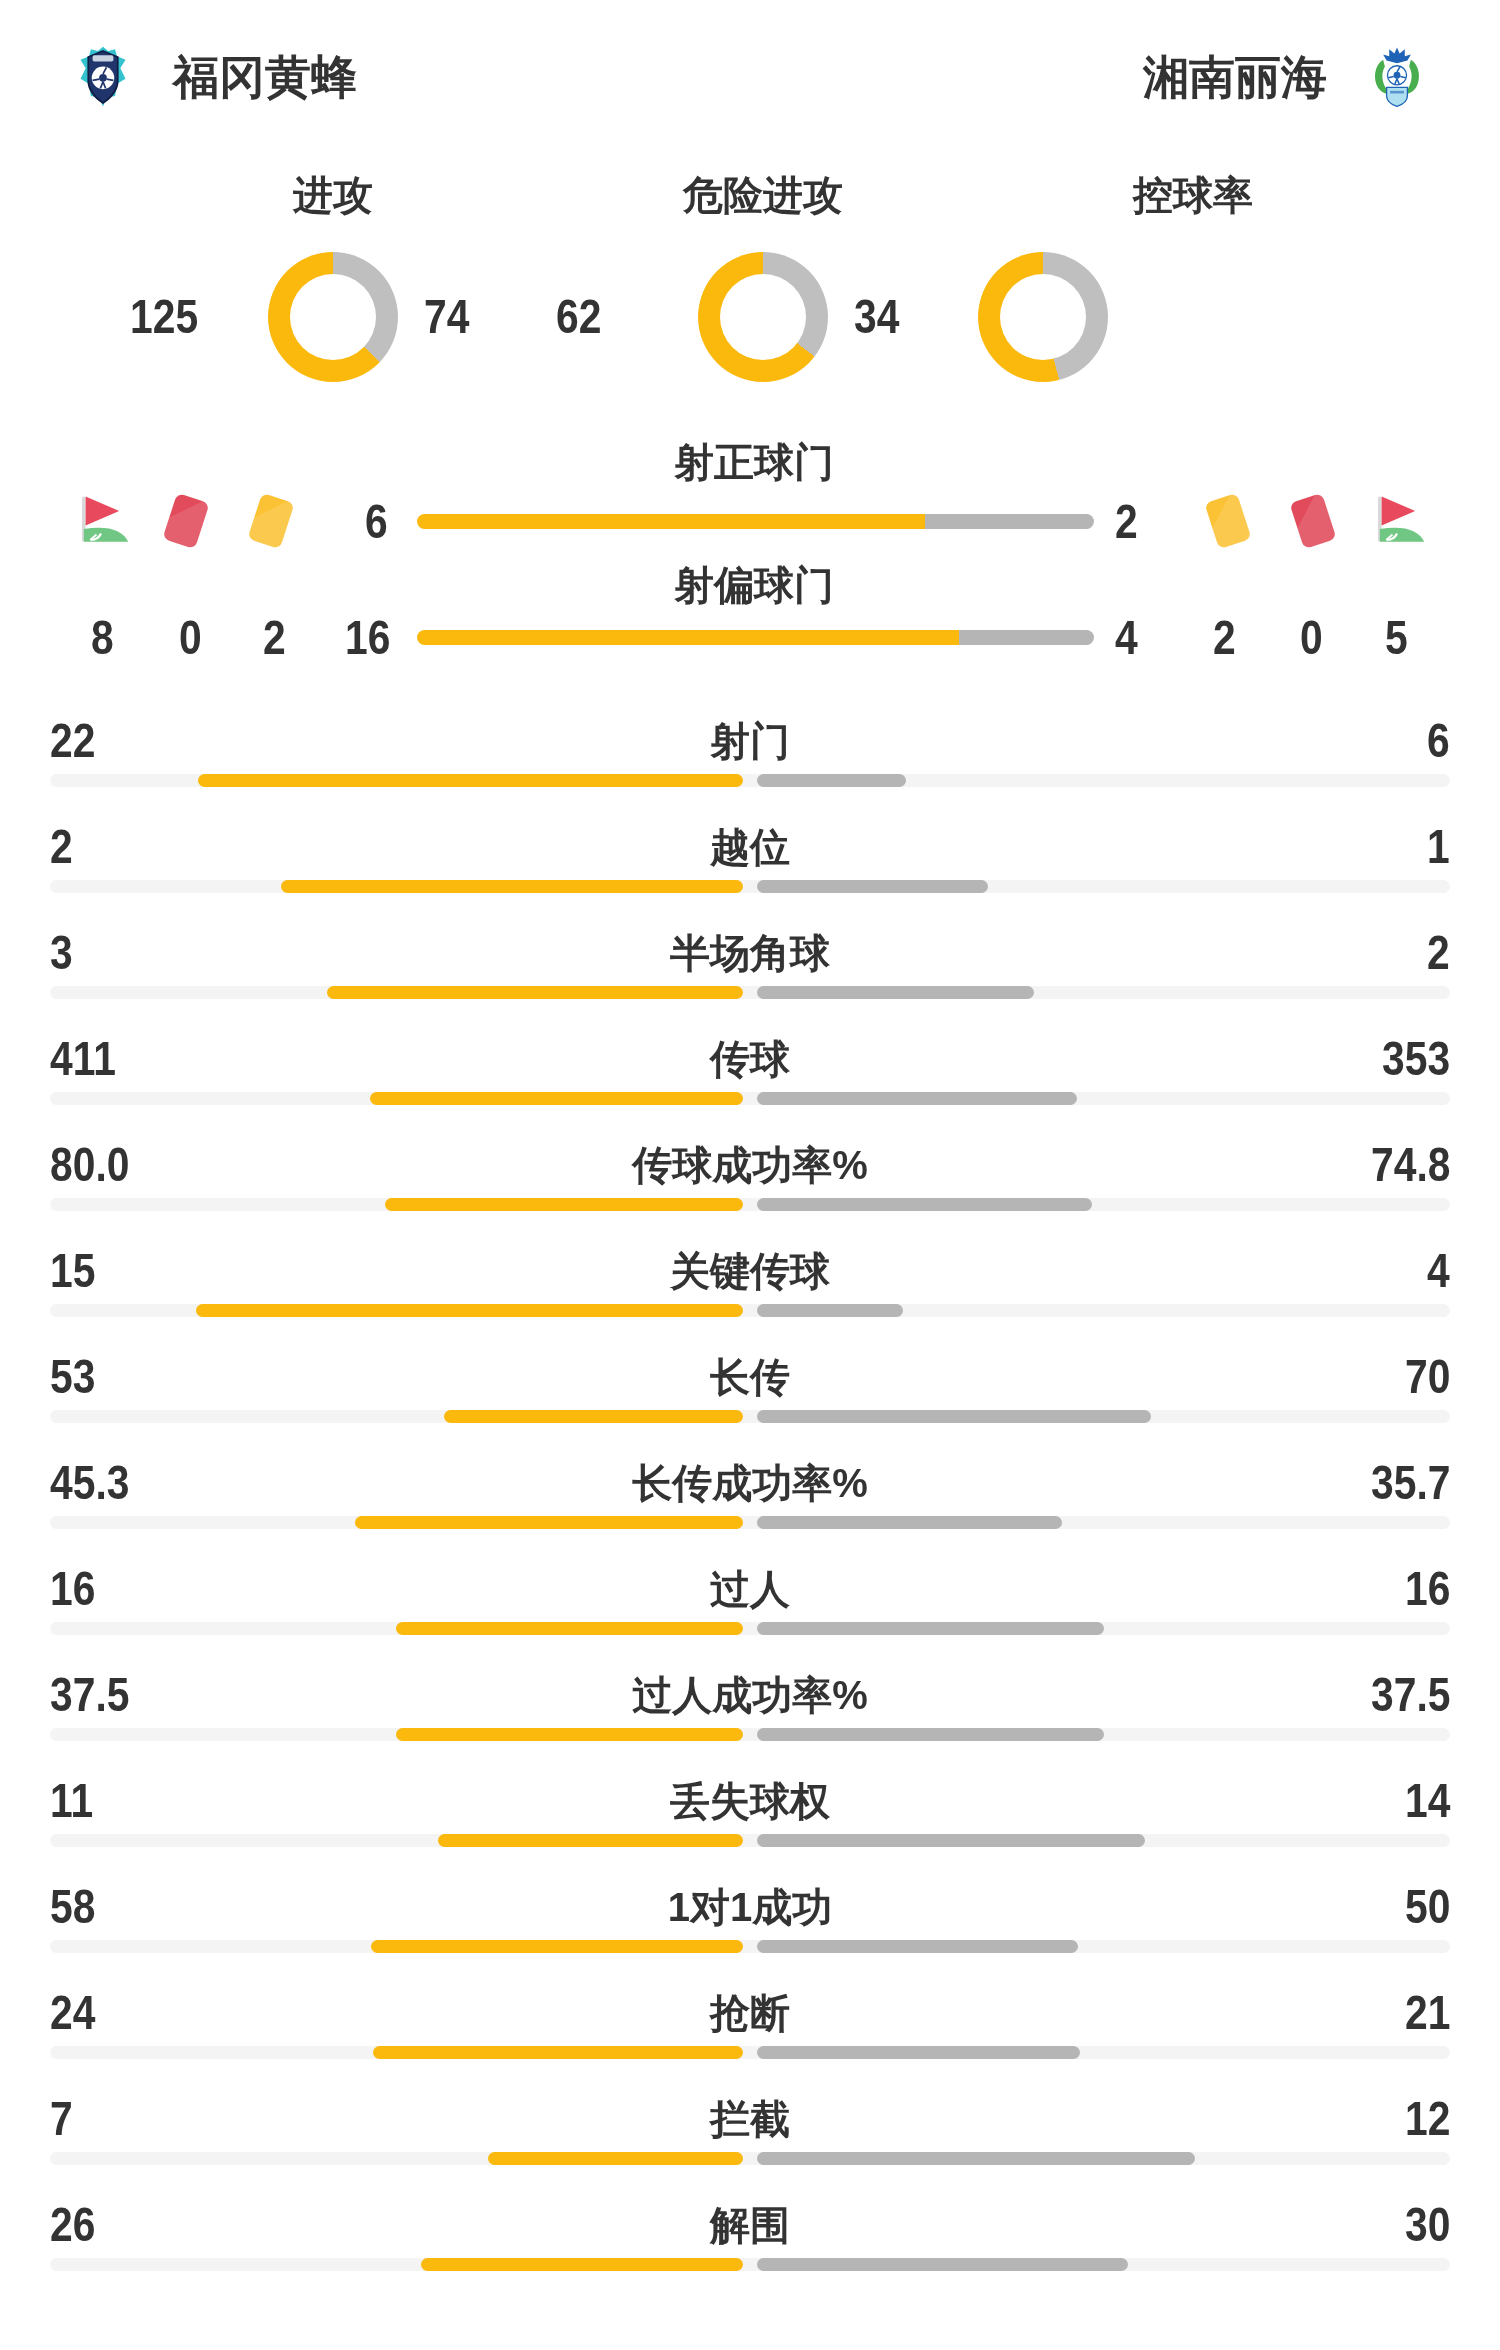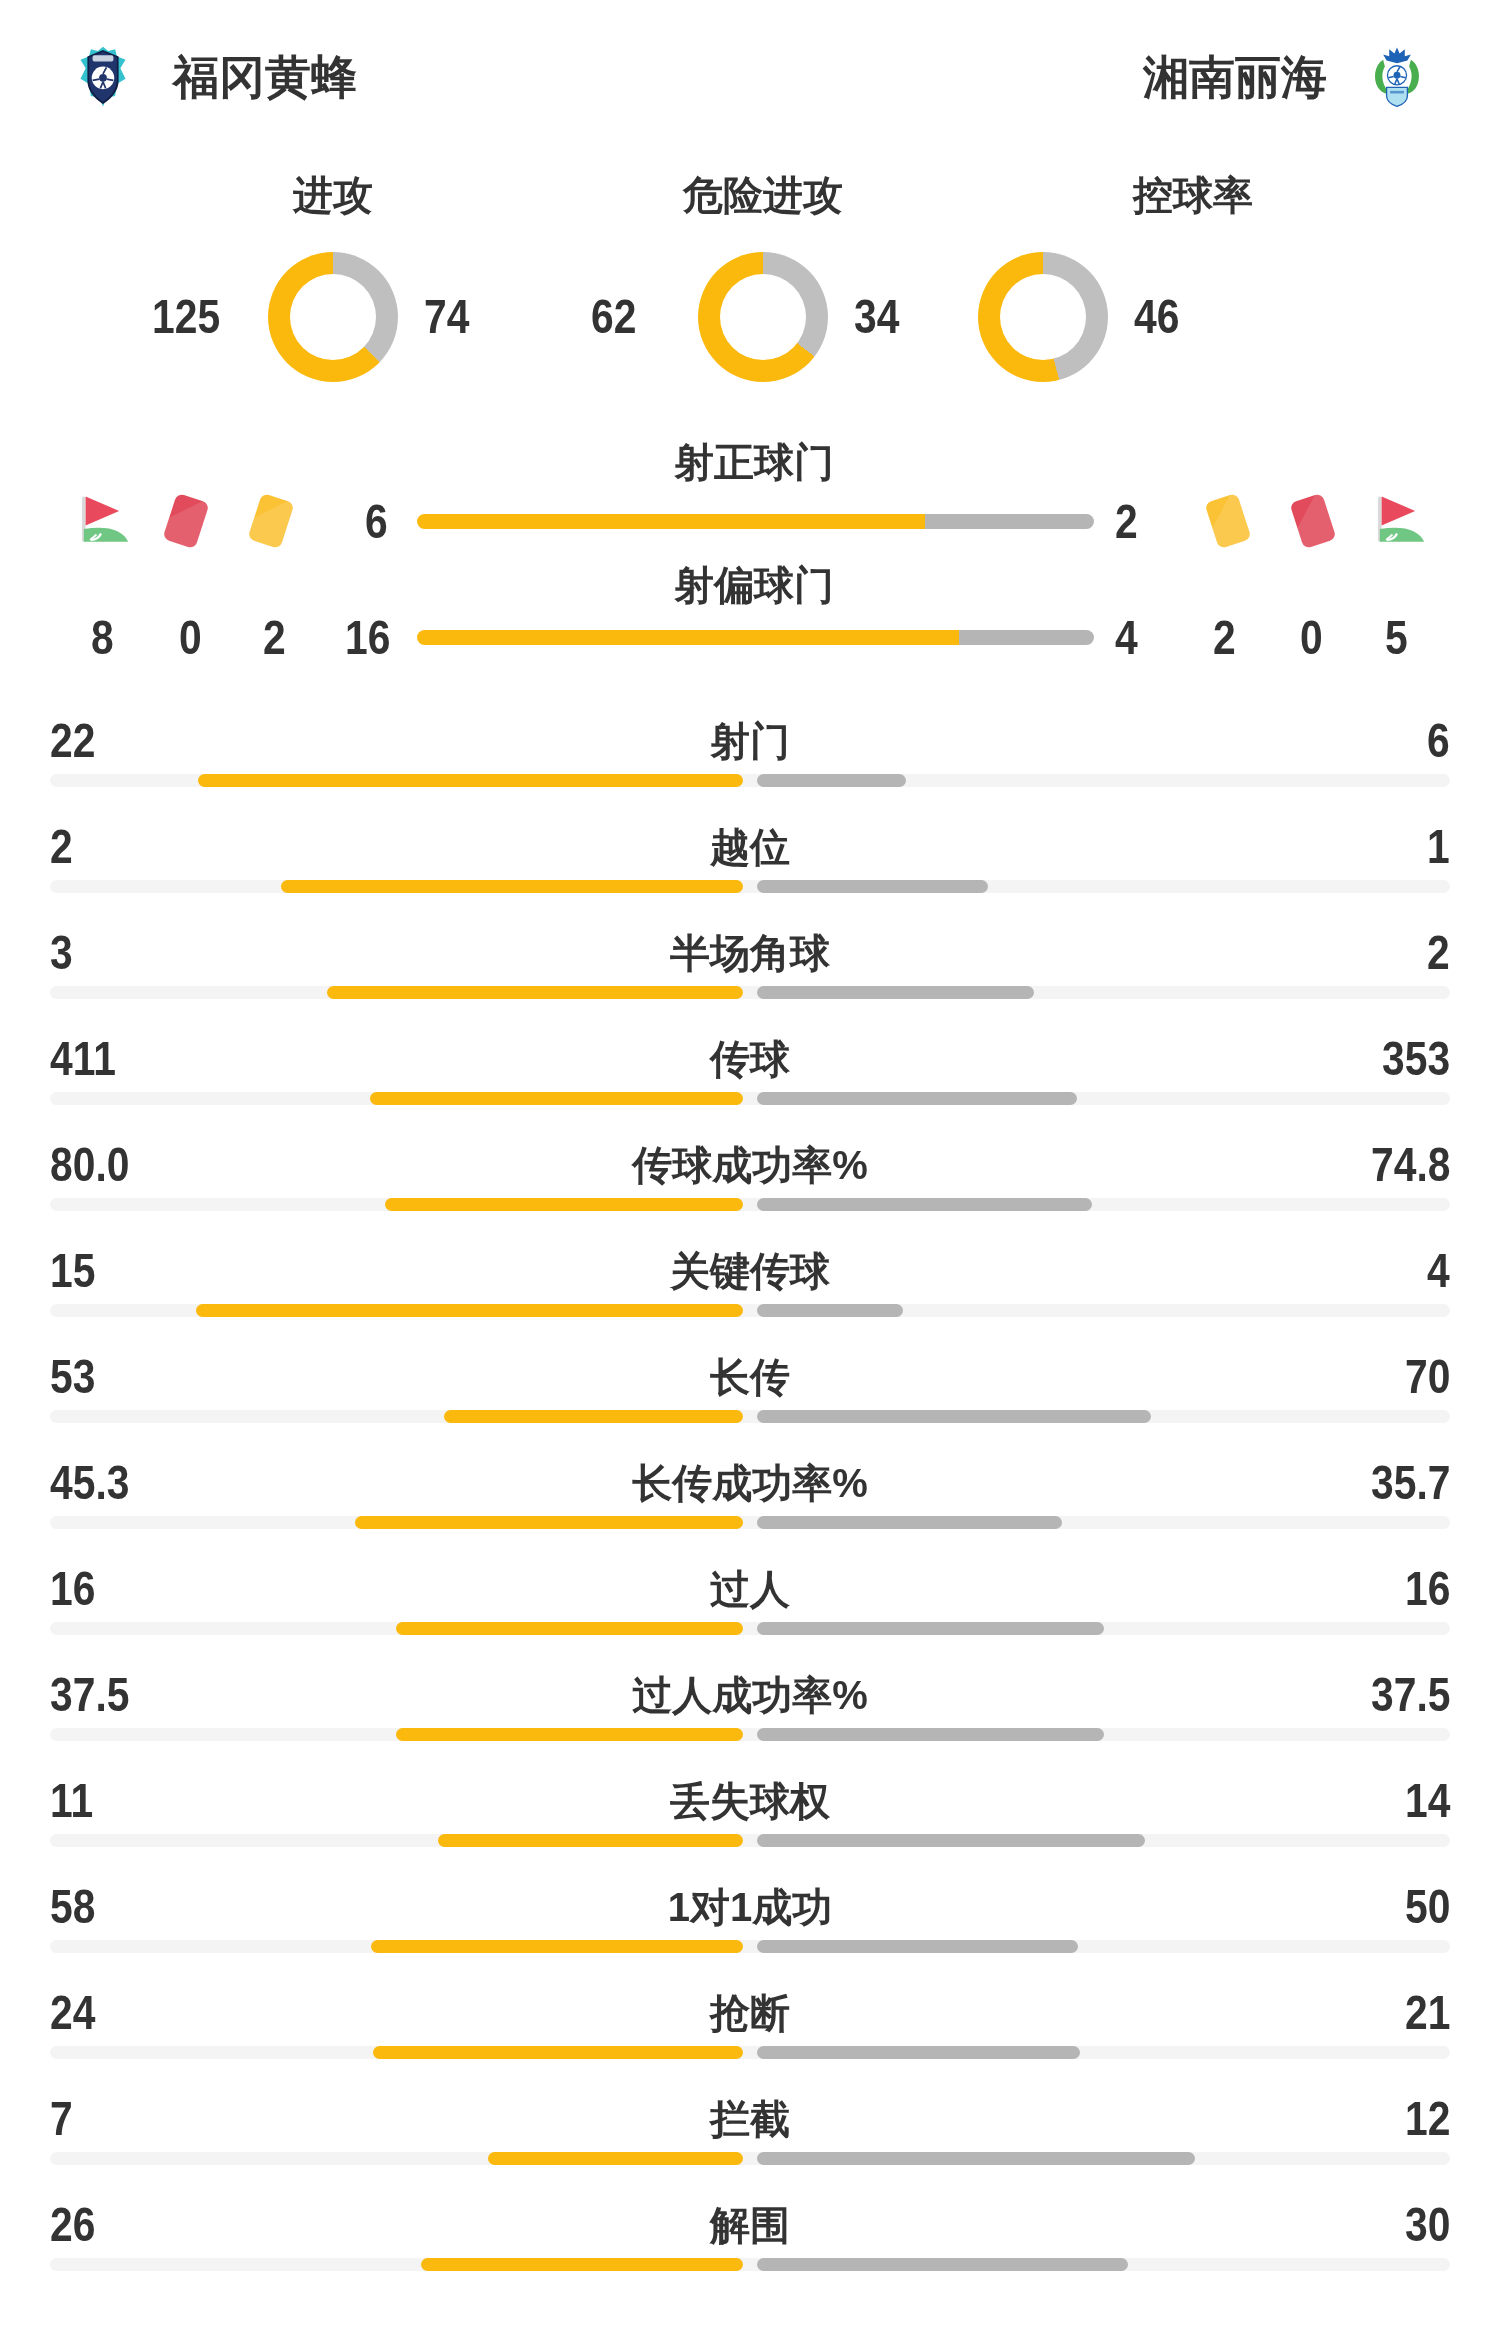--- a/index.html
+++ b/index.html
@@ -14,21 +14,21 @@
   .crest{width:52px;height:66px;}
 
   
   .donuts{position:absolute;top:170px;left:0;right:0;display:flex;justify-content:center;margin-left:26px;}
   .donut-block{width:430px;}
   .donut-title{text-align:center;font-size:40px;font-weight:700;line-height:50px;}
   .donut-row{margin-top:32px;display:grid;grid-template-columns:1fr 130px 1fr;align-items:center;column-gap:26px;}
   .ring{width:130px;height:130px;border-radius:50%;position:relative;}
   .ring::after{content:"";position:absolute;inset:22px;background:#fff;border-radius:50%;}
   .donut-val{font-size:48px;font-weight:700;line-height:130px;}
-  .donut-val.home{text-align:center;}
+  .donut-val.home{text-align:left;}
   .donut-val.away{text-align:left;}
 
   
   .sec-title{position:absolute;left:0;right:0;text-align:center;font-size:40px;font-weight:700;line-height:48px;padding-left:8px;}
   .shots-line{position:absolute;left:0;right:0;}
   .icon-wrap{position:absolute;}
   .shot-val{position:absolute;font-size:48px;font-weight:700;}
   .shot-bar{position:absolute;left:417px;width:677px;height:15px;border-radius:8px;overflow:hidden;}
   .shot-bar .fill{height:100%;float:left;}
 
@@ -101,21 +101,20 @@
         <div class="donut-row">
           <div class="donut-val home"><span class="num o-r">62</span></div>
           <div class="ring" style="background:conic-gradient(#BFBFBF 0deg 127.5deg, #FBB90D 127.5deg 360deg)"></div>
           <div class="donut-val away"><span class="num o-l">34</span></div>
         </div>
       </div>
       <div class="donut-block">
         <div class="donut-title">控球率</div>
         <div class="donut-row">
           <div class="ring" style="background:conic-gradient(#BFBFBF 0deg 165.6deg, #FBB90D 165.6deg 360deg)"></div>
-          <div class="donut-val away"><span class="num o-l">46</span></div>
         </div>
       </div>
     </div>
 
   <div class="sec-title" style="top:438px">射正球门</div>
   <div class="shots-line" style="top:490px;height:64px">
       <span class="icon-wrap" style="left:72px;top:2px"><svg viewBox="0 0 64 60" width="58" height="56">
     <path d="M30 58 Q44 38 14 42 Z" fill="none"></path>
     <rect x="11" y="4" width="4" height="50" rx="2" fill="#D9D9D9"></rect>
     <path d="M15 4 L52 20 L15 36 Z" fill="#E8495C"></path>

